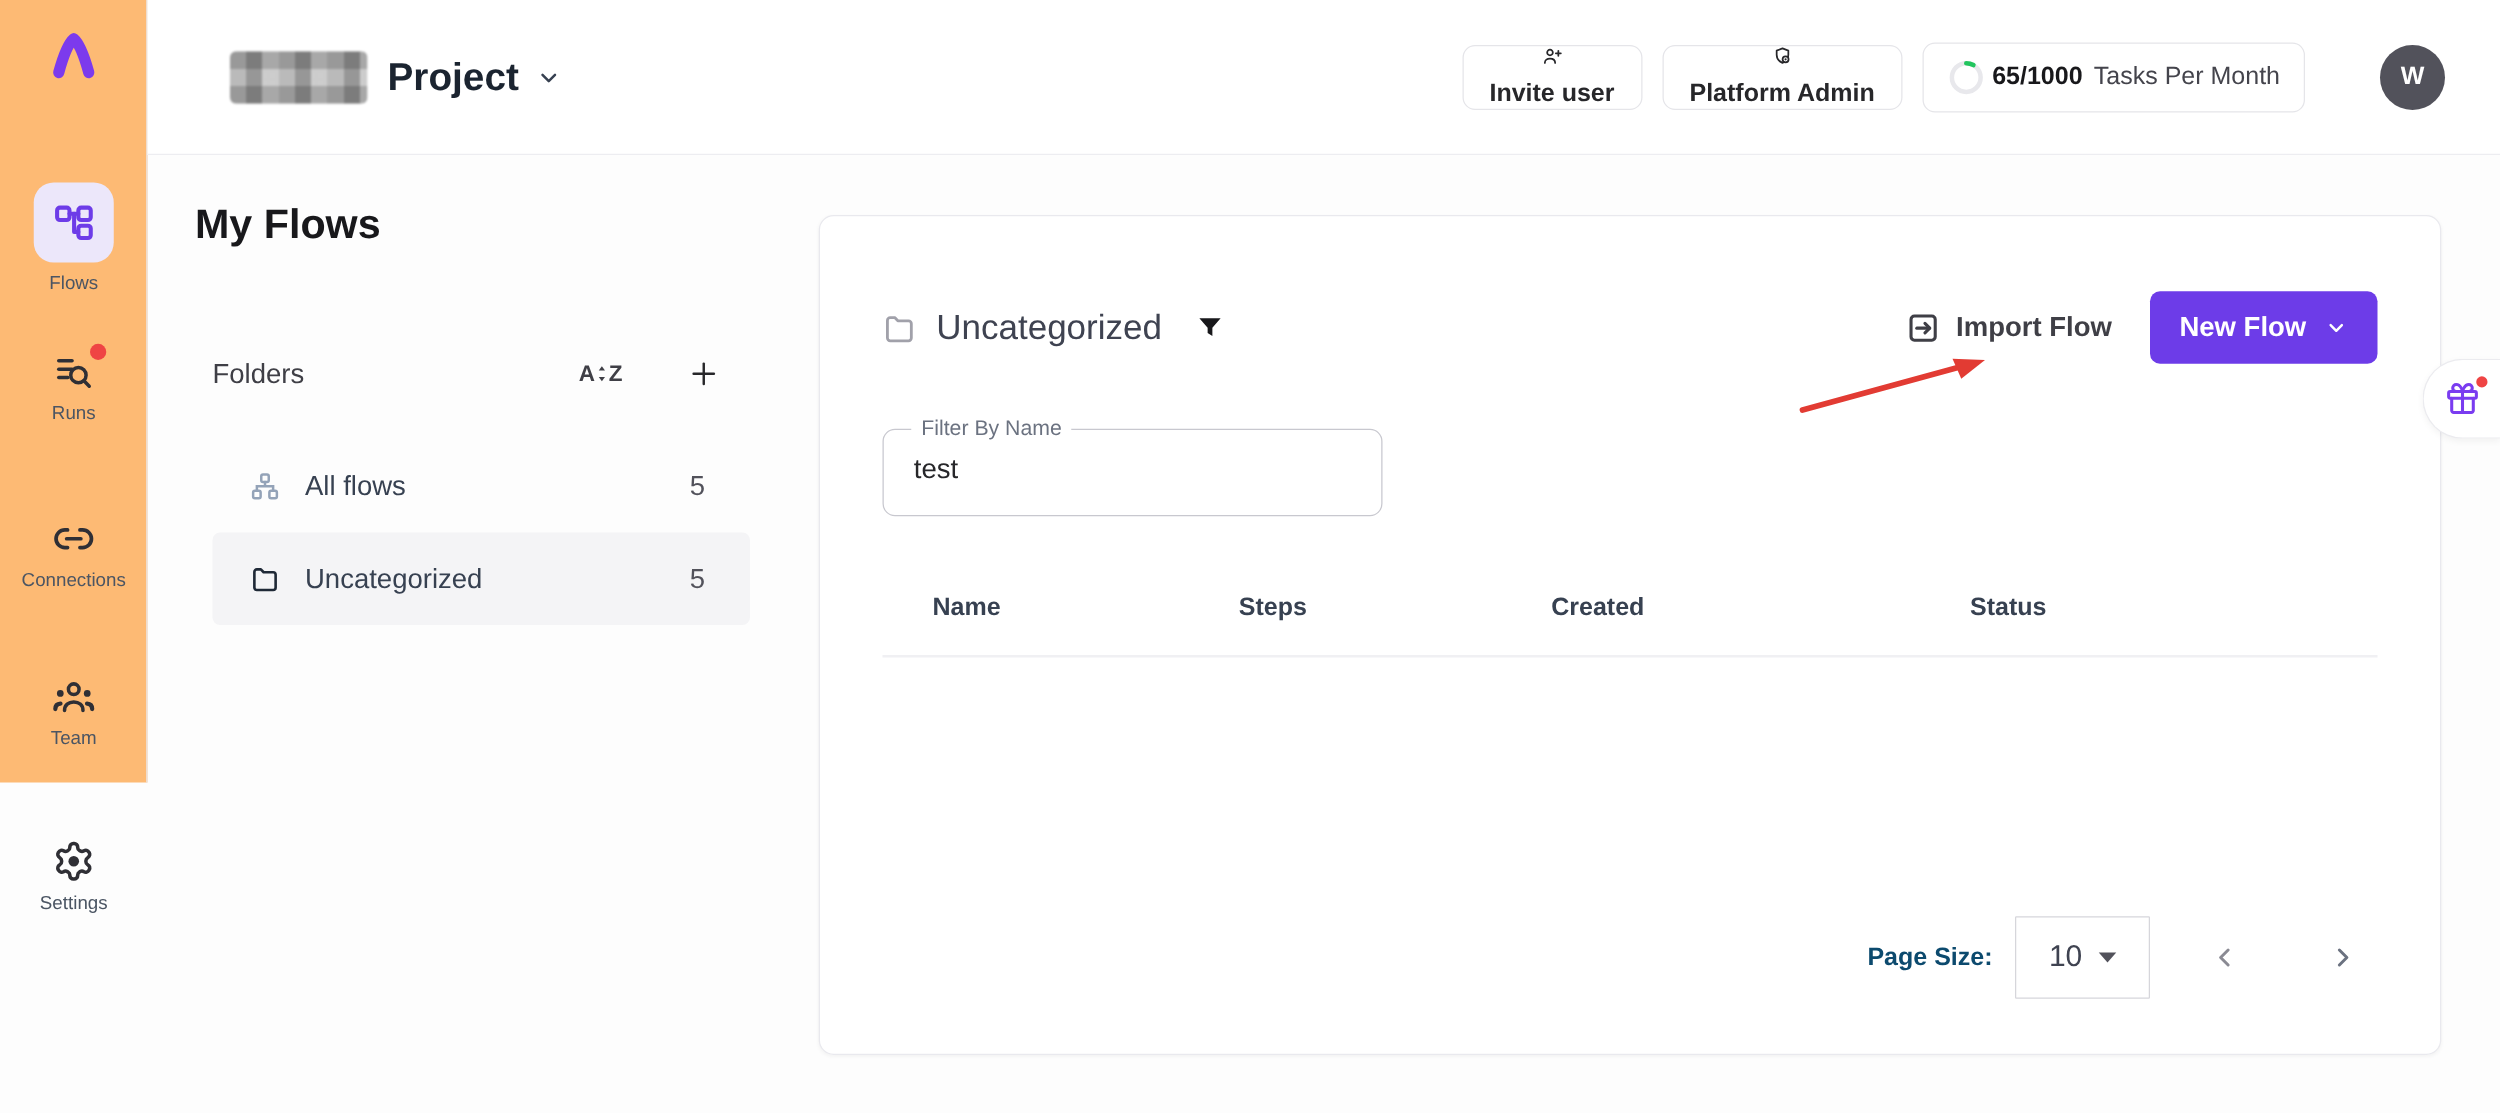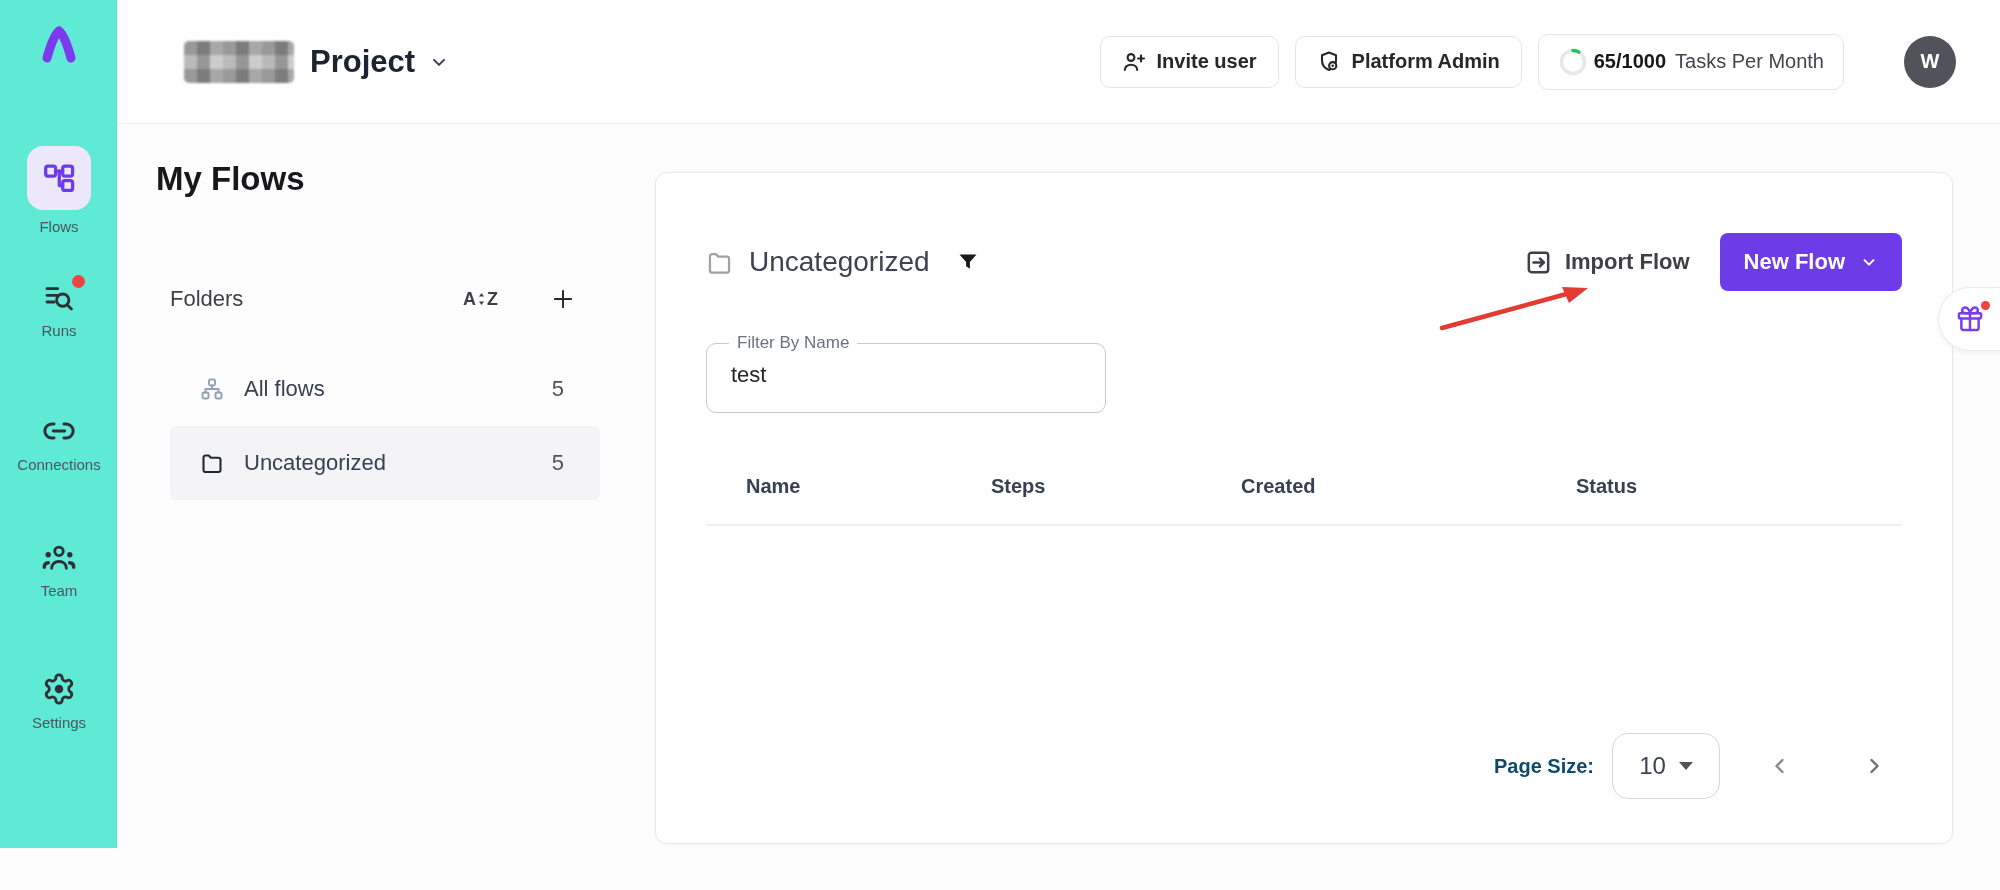--- a/index.html
+++ b/index.html
@@ -5,37 +5,37 @@
   :root{
     --accent:#6d3ce8; --accent-light:#ece7fa; --notification-red:#ef4444;
     --arrow-red:#e23b33; --progress-green:#22c55e; --avatar-bg:#52525b;
   }
   *{box-sizing:border-box;margin:0;padding:0;}
   html,body{width:2000px;height:890px;overflow:hidden;}
   body{font-family:"Liberation Sans",sans-serif;background:#fdfdfd;color:#27272a;position:relative;}
   svg{display:block;}
 
   
-  .rail{position:absolute;left:0;top:0;width:118px;height:848px;background:#5eead4;border-right:1px solid #e9e9ee;}
+  .rail{position:absolute;left:0;top:0;width:118px;height:626px;background:#fdba74;border-right:1px solid #e9e9ee;}
   .rail-logo{position:absolute;left:0;top:22px;width:118px;display:flex;justify-content:center;}
   .rail-item{position:absolute;width:118px;display:flex;flex-direction:column;align-items:center;}
   .rail-tile{width:64px;height:64px;border-radius:16px;background:var(--accent-light);display:flex;align-items:center;justify-content:center;}
   .rail-ico{position:relative;display:flex;align-items:center;justify-content:center;}
   .rail-label{font-size:15px;color:#4b5563;margin-top:8px;}
   .red-dot{position:absolute;width:13px;height:13px;border-radius:50%;background:var(--notification-red);}
 
   
   .topbar{position:absolute;left:118px;top:0;width:1882px;height:124px;background:#fff;border-bottom:1px solid #ededf1;display:flex;align-items:center;padding:0 44px 0 66px;}
   .blurname{width:110px;height:42px;border-radius:5px;margin-right:16px;filter:blur(1px);
     background-image:repeating-linear-gradient(90deg,#cfcfcf 0 13px,#a8a8a8 13px 26px,#e3e3e3 26px 39px),repeating-linear-gradient(0deg,#bdbdbd 0 14px,#e6e6e6 14px 28px);
     background-blend-mode:multiply;}
   .proj-title{font-size:31px;font-weight:700;color:#1b2430;}
   .proj-caret{margin-left:14px;color:#374151;}
   .top-right{margin-left:auto;display:flex;align-items:center;gap:16px;}
-  .btn-outline{height:52px;border:1px solid #e5e5e9;border-radius:10px;background:#fff;display:flex;align-items:center;gap:11px;padding:0 21px;font-size:20px;font-weight:700;color:#27272a;cursor:pointer;}
+  .btn-outline{height:52px;border:1px solid #e5e5e9;border-radius:10px;background:#fff;display:flex;align-items:center;gap:11px;padding:0 21px;font-size:20px;font-weight:700;color:#27272a;cursor:pointer;flex-direction:column;}
   .tasks-chip{height:56px;border:1px solid #e5e5e9;border-radius:10px;background:#fff;display:flex;align-items:center;gap:6px;padding:0 19px;}
   .tasks-count{font-size:20px;font-weight:700;color:#18181b;}
   .tasks-label{font-size:20px;font-weight:500;color:#44444c;margin-left:3px;}
   .avatar{width:52px;height:52px;border-radius:50%;background:var(--avatar-bg);color:#fff;font-size:20px;font-weight:700;display:flex;align-items:center;justify-content:center;margin-left:44px;}
 
   
   .page-title{position:absolute;left:156px;top:160px;font-size:33px;font-weight:700;color:#18181b;}
   .folders{position:absolute;left:170px;top:286px;width:430px;}
   .folders-head{display:flex;align-items:center;padding-right:24px;}
   .folders-title{font-size:22px;font-weight:500;color:#3f3f46;}
@@ -58,21 +58,21 @@
   .filter-field{position:relative;margin:52px 0 0 50px;width:400px;height:70px;border:1px solid #c8c8cf;border-radius:10px;background:#fff;}
   .filter-label{position:absolute;top:-11px;left:22px;background:#fff;padding:0 8px;font-size:17px;color:#6b7280;}
   .filter-input{width:100%;height:100%;border:none;outline:none;background:transparent;font-family:inherit;font-size:22px;color:#27272a;padding:0 24px 6px;}
   .thead{display:flex;margin:62px 50px 0 90px;}
   .th{font-size:20px;font-weight:700;color:#374151;}
   .th.c1{width:245px;} .th.c2{width:250px;} .th.c3{width:335px;}
   .tdivider{height:2px;background:#f0f0f3;margin:26px 50px 0;}
   .empty-msg{margin-top:58px;text-align:center;font-size:22px;color:#3f3f46;}
   .pagination{position:absolute;right:66px;top:560px;display:flex;align-items:center;}
   .pagesize-label{font-size:20px;font-weight:600;color:#0c4a6e;}
-  .pagesize-select{margin-left:18px;width:108px;height:66px;border:1.5px solid #d6d6db;border-radius:16px;display:flex;align-items:center;justify-content:center;gap:13px;background:#fff;cursor:pointer;}
+  .pagesize-select{margin-left:18px;width:108px;height:66px;border:1.5px solid #d6d6db;border-radius:1px;display:flex;align-items:center;justify-content:center;gap:13px;background:#fff;cursor:pointer;}
   .pagesize-value{font-size:24px;color:#3f4351;}
   .caret-down{width:0;height:0;border-left:7px solid transparent;border-right:7px solid transparent;border-top:8px solid #52525b;}
   .pg-prev{margin-left:48px;cursor:pointer;display:flex;color:#8a8a93;}
   .pg-next{margin-left:70px;cursor:pointer;display:flex;color:#6b7280;}
 
   
   .annot-arrow{position:absolute;left:1436px;top:274px;pointer-events:none;}
   .gift-tab{position:absolute;right:0;top:287px;width:62px;height:64px;background:#fff;border:1px solid #ebebef;border-right:none;border-radius:32px 0 0 32px;box-shadow:0 2px 6px rgba(0,0,0,.05);display:flex;align-items:center;justify-content:center;cursor:pointer;}
   .gift-wrap{position:relative;}
   .gift-dot{position:absolute;top:-4px;right:-6px;width:9px;height:9px;border-radius:50%;background:var(--notification-red);}

